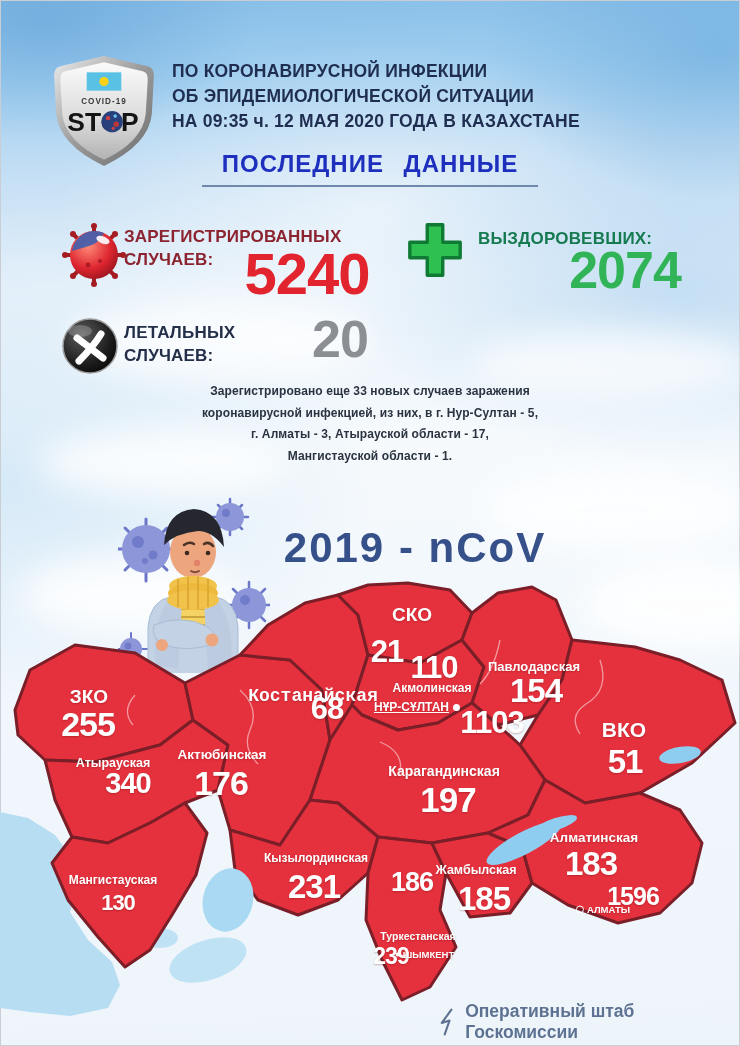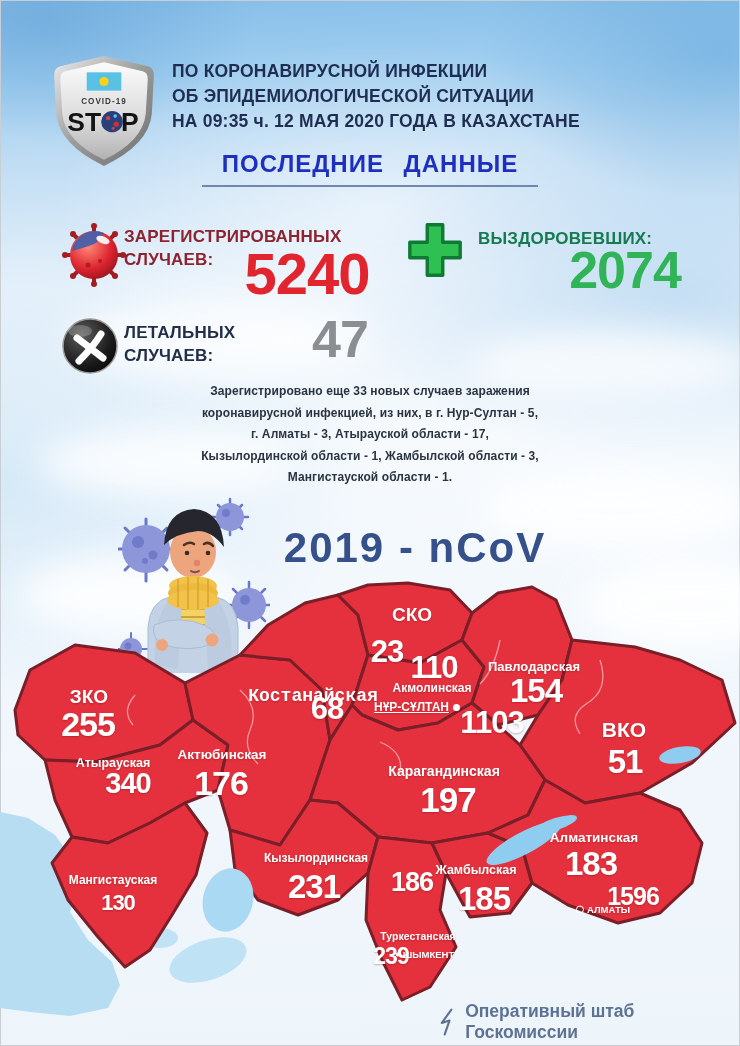--- a/index.html
+++ b/index.html
@@ -158,27 +158,26 @@
       <circle cx="30" cy="30" r="27" fill="url(#dg)" stroke="#9a9a9a" stroke-width="1.5"></circle>
       <ellipse cx="20" cy="15" rx="12" ry="6" fill="#ffffff" opacity=".22"></ellipse>
       <path d="M17,22 Q29,31 43,42" stroke="#ffffff" stroke-width="7" stroke-linecap="round" fill="none"></path>
       <path d="M41,18 Q33,31 19,45" stroke="#ffffff" stroke-width="7" stroke-linecap="round" fill="none"></path>
     </svg>
   </div>
   <div class="abs stat-label" style="left:124px;top:321px;color:#232f48;">
     <div>ЛЕТАЛЬНЫХ</div>
     <div>СЛУЧАЕВ:</div>
   </div>
-  <div class="abs big-num" style="left:280px;top:309px;width:120px;text-align:center;font-size:52px;color:#8b8f93;">47</div>
+  <div class="abs big-num" style="left:280px;top:309px;width:120px;text-align:center;font-size:52px;color:#8b8f93;">20</div>
 
   <div class="news">
     <div class="news-line">Зарегистрировано еще 33 новых случаев заражения</div>
     <div class="news-line">коронавирусной инфекцией, из них, в г. Нур-Султан - 5,</div>
     <div class="news-line">г. Алматы - 3, Атырауской области - 17,</div>
-    <div class="news-line">Кызылординской области - 1, Жамбылской области - 3,</div>
     <div class="news-line">Мангистауской области - 1.</div>
   </div>
 
   <div class="abs" style="left:118px;top:497px;">
     <svg width="152" height="176" viewBox="0 0 152 176">
 
       <g>
         <g stroke="#6d77c9" stroke-width="3" stroke-linecap="round">
           <line x1="28" y1="22" x2="28" y2="84"></line>
             <line x1="-2" y1="52" x2="58" y2="52"></line>
@@ -280,21 +279,21 @@
       <path d="M500,640 q-6,30 -20,44"></path>
     </g>
 
     <ellipse cx="228" cy="900" rx="25" ry="32" transform="rotate(14 228 900)" fill="#a9d9f3"></ellipse>
     <ellipse cx="524" cy="843" rx="42" ry="11" transform="rotate(-28 524 843)" fill="#8ecdf0"></ellipse>
     <ellipse cx="556" cy="824" rx="22" ry="6" transform="rotate(-18 556 824)" fill="#8ecdf0"></ellipse>
     <ellipse cx="680" cy="755" rx="21" ry="8" transform="rotate(-10 680 755)" fill="#8ecdf0"></ellipse>
   </svg>
 
   <span class="ml" style="left:412px;top:615px;font-size:19px;">СКО</span>
-  <span class="ml big-num" style="left:387px;top:652px;font-size:31px;">23</span>
+  <span class="ml big-num" style="left:387px;top:652px;font-size:31px;">21</span>
 
   <span class="ml" style="left:313px;top:696px;font-size:18px;font-family:Liberation Mono, monospace;">Костанайская</span>
   <span class="ml big-num" style="left:327px;top:709px;font-size:31px;">68</span>
 
   <span class="ml big-num" style="left:434px;top:668px;font-size:31px;">110</span>
   <span class="ml" style="left:432px;top:688px;font-size:12px;">Акмолинская</span>
 
   <span class="ml" style="left:534px;top:666px;font-size:13px;">Павлодарская</span>
   <span class="ml big-num" style="left:536px;top:691px;font-size:33px;">154</span>
 

